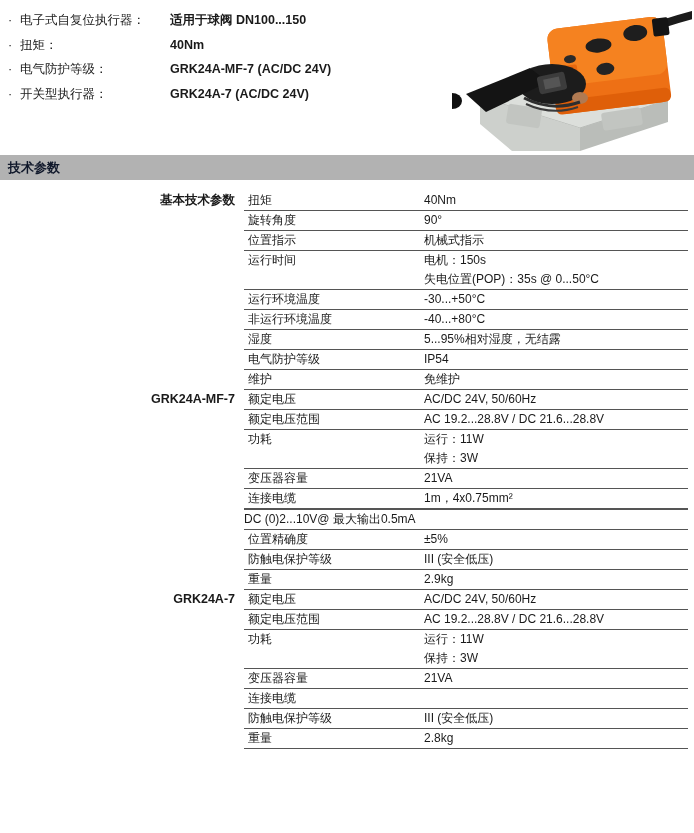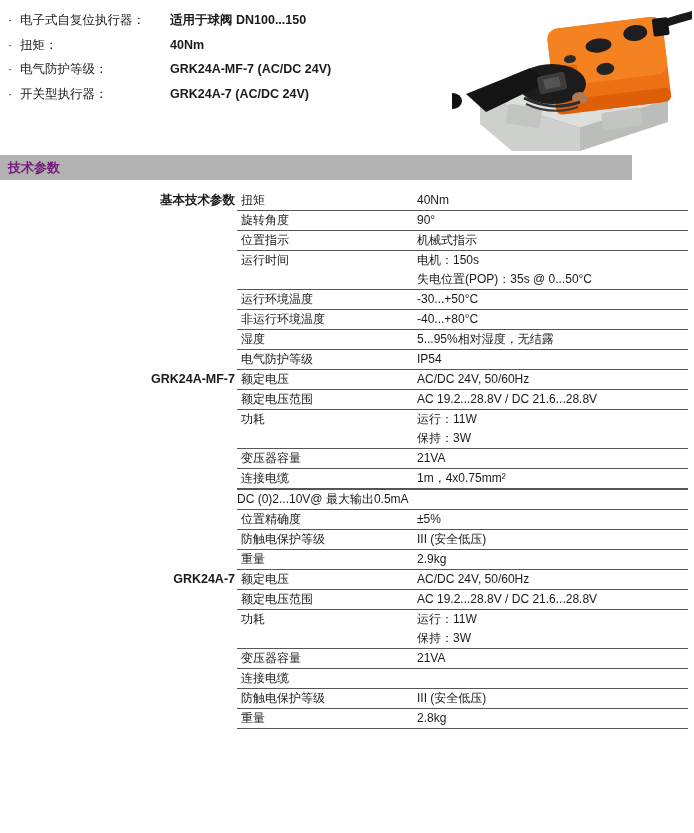--- a/index.html
+++ b/index.html
@@ -14,33 +14,33 @@
   .bullet-dot{width:12px;color:#1a1a1a;text-align:left;flex:0 0 12px;}
   .bullet-label{flex:0 0 150px;}
   .bullet-value{font-weight:bold;}
 
   
   .product{position:absolute;left:452px;top:2px;width:240px;height:150px;}
   .product svg{display:block;width:100%;height:100%;}
 
   
   .section-bar{
-    position:absolute;left:0;top:155px;width:632px;height:25px;background:#b2b2b2;
-    box-sizing:border-box;padding-left:8px;font-size:13px;font-weight:bold;line-height:25px;color:#701a75;
+    position:absolute;left:0;top:155px;width:694px;height:25px;background:#b2b2b2;
+    box-sizing:border-box;padding-left:8px;font-size:13px;font-weight:bold;line-height:25px;color:#0f172a;
   }
 
   
   .spec-table{position:absolute;left:0;top:191px;width:694px;font-size:12px;}
   .spec-row{display:flex;align-items:stretch;}
   .cell-group{
     flex:0 0 237px;box-sizing:border-box;text-align:right;font-weight:bold;font-size:12.5px;
     line-height:19px;padding-right:2px;white-space:nowrap;
   }
   .row-body{
-    flex:1;display:flex;margin-left:0;margin-right:6px;border-bottom:1px solid #555;
+    flex:1;display:flex;margin-left:7px;margin-right:6px;border-bottom:1px solid #555;
   }
   .cell-name{flex:0 0 180px;box-sizing:border-box;padding-left:4px;line-height:19px;white-space:nowrap;}
   .cell-value{flex:1;line-height:19px;}
   .cell-value .val-line{line-height:19px;white-space:nowrap;}
 </style>
 </head>
 <body>
 
 <div class="page">
 
@@ -182,20 +182,26 @@
           <div class="cell-value">
             <div class="val-line">IP54</div>
           </div>
         </div>
       </div>
       <div class="spec-row">
         <div class="cell-group"></div>
       </div>
       <div class="spec-row">
         <div class="cell-group"></div>
+        <div class="row-body">
+          <div class="cell-name">维护</div>
+          <div class="cell-value">
+            <div class="val-line">免维护</div>
+          </div>
+        </div>
       </div>
       <div class="spec-row">
         <div class="cell-group">GRK24A-MF-7</div>
         <div class="row-body">
           <div class="cell-name">额定电压</div>
           <div class="cell-value">
             <div class="val-line">AC/DC 24V, 50/60Hz</div>
           </div>
         </div>
       </div>

